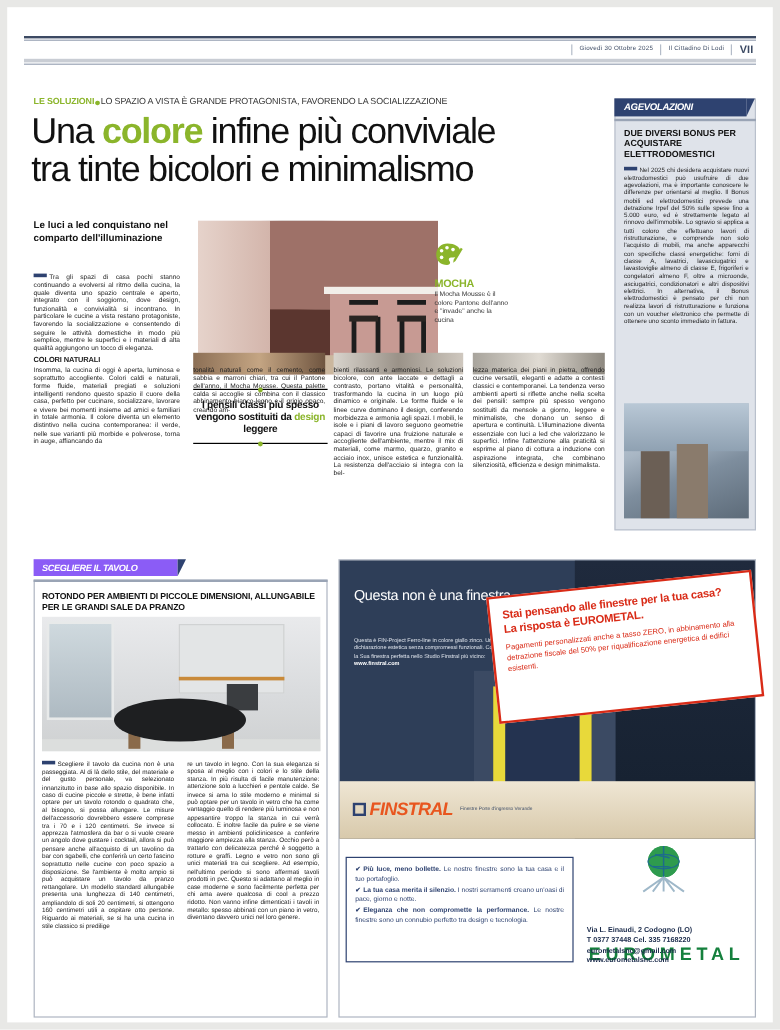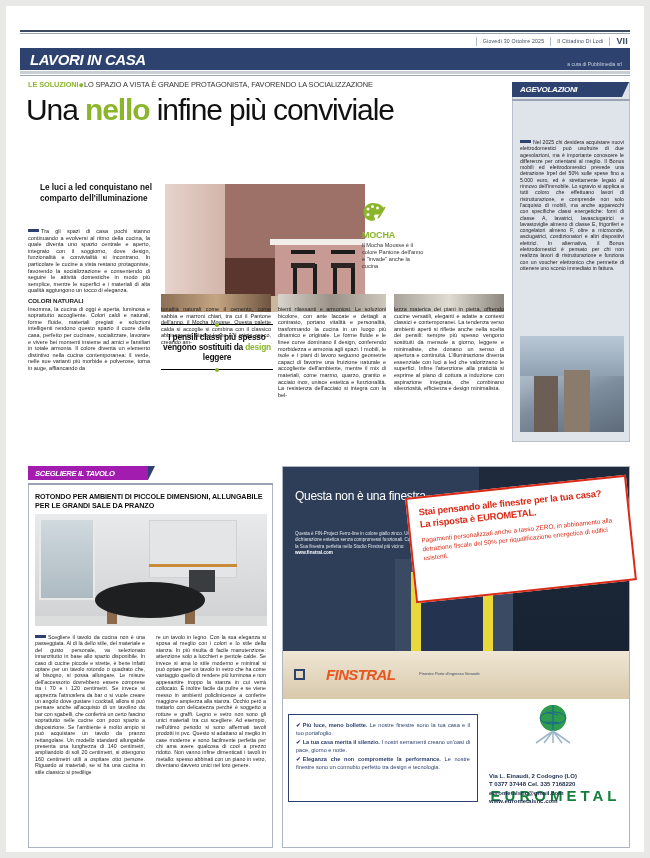--- a/index.html
+++ b/index.html
@@ -49,21 +49,21 @@
 
   .headline {
     position: absolute; left: 20px; top: 88px; width: 478px;
     font-size: 30px; line-height: 32px; font-weight: normal;
     letter-spacing: -1.1px; color: #111;
   }
   .headline b { color: #8bb52b; font-weight: bold; }
 
   .standfirst {
     position: absolute; left: 22px; top: 176px; width: 120px;
-    font-size: 8.2px; line-height: 11px; font-weight: bold; color: #111; margin-left: 12px;
+    font-size: 8.2px; line-height: 11px; font-weight: bold; color: #111;
   }
 
   .col { position: absolute; font-size: 5.5px; line-height: 6.6px; color: #222; text-align: justify; }
   .col p { margin-bottom: 3px; }
   .col .sub { font-weight: bold; font-size: 6.2px; margin: 4px 0 1px; letter-spacing: -.1px; }
   .sq { display: inline-block; width: 11px; height: 3.4px; background: #2e4270; margin-right: 2px; vertical-align: 1px; }
 
   .col-a { left: 22px; top: 222px; width: 122px; }
   .col-b { left: 155px; top: 300px; width: 110px; }
   .col-c { left: 272px; top: 300px; width: 108px; }
@@ -139,21 +139,21 @@
     background: linear-gradient(160deg,#cfd8e2 0%,#a8b6c4 35%,#7e8e9e 60%,#5d6b79 100%);
     overflow:hidden;
   }
   .sp-p1 { position:absolute; left:14px; bottom:0; width:24px; height:56px; background:#6b5f55; }
   .sp-p2 { position:absolute; left:44px; bottom:0; width:26px; height:62px; background:#8a7b6c; }
   .sp-sky { position:absolute; left:0; top:0; width:104px; height:40px; background:linear-gradient(180deg,#b9c8d6,#8fa1b2); }
 
   
   .sec2-tab {
     position: absolute; left: 22px; top: 460px; width: 120px; height: 14px;
-    background: #a21caf; color: #fff; font-size: 7.6px; font-weight: bold;
+    background: #8b5cf6; color: #fff; font-size: 7.6px; font-weight: bold;
     font-style: italic; letter-spacing: -.3px; display:flex; align-items:center; padding-left: 7px;
   }
   .sec2-tab::after {
     content:""; position:absolute; right:-7px; top:0;
     border-top: 14px solid #2e4270; border-right: 7px solid transparent;
   }
   .sec2-box {
     position: absolute; left: 22px; top: 477px; width: 245px; height: 365px;
     border: 1px solid #aeb5c1; background:#fff;
   }
@@ -201,21 +201,21 @@
     border: 10px solid #e8d93a; background: #243350;
   }
   .fin-wall { position:absolute; left:112px; top:92px; width:118px; height:135px; background:#3b4a63; }
   .fin-right { position:absolute; right:0; top:0; width:150px; height:232px; background:linear-gradient(180deg,#1f2a3d,#15202f); }
   .fin-logo-band {
     position: absolute; left: 277px; top: 645px; width: 346px; height: 48px;
     background: linear-gradient(180deg,#efe6d4,#d8c9ab);
   }
   .fin-logo {
     position: absolute; left: 288px; top: 660px;
-    display: flex; align-items: center; gap: 21px;
+    display: flex; align-items: center; gap: 3px;
   }
   .fin-sq { width: 11px; height: 11px; border: 2.5px solid #2e4270; }
   .fin-name { color:#e8561f; font-size: 15px; font-weight: bold; font-style: italic; letter-spacing: -.6px; }
   .fin-sub { color:#3a4a66; font-size: 4px; line-height: 4.6px; margin-left: 3px; }
 
   .euro-red {
     position: absolute; left: 404px; top: 480px; width: 222px; height: 106px;
     background: #fff; border: 2px solid #d92b17;
     transform: rotate(-6deg); transform-origin: center;
     padding: 8px 10px;
@@ -250,34 +250,31 @@
 <div class="page">
 
   <div class="masthead">
     <div class="mast-rule"></div>
     <div class="mast-rule2"></div>
     <div class="mast-meta">
       <span>Giovedì 30 Ottobre 2025</span>
       <span>Il Cittadino Di Lodi</span>
       <span class="pagenum">VII</span>
     </div>
-    <div class="mast-bar">
-      <div class="mast-title">LAVORI IN CASA</div>
-      <div class="mast-credit">a cura di Pubblimedia srl</div>
-    </div>
     <div class="mast-underline"></div>
     <div class="mast-underline2"></div>
   </div>
 
   <div class="kicker">
     <b>LE SOLUZIONI</b><span class="dot">●</span><span>LO SPAZIO A VISTA È GRANDE PROTAGONISTA, FAVORENDO LA SOCIALIZZAZIONE</span>
   </div>
 
   <div class="headline">
-    <span>Una </span><b>nello</b><span> infine più conviviale</span><br>
+    <span>Una </span><b>colore</b><span> infine più conviviale</span><br>
+    <span>tra tinte bicolori e minimalismo</span>
   </div>
 
   <div class="standfirst">Le luci a led conquistano nel comparto dell'illuminazione</div>
 
   <div class="col col-a">
     <p><span class="sq"></span><span>Tra gli spazi di casa pochi stanno continuando a evolversi al ritmo della cucina, la quale diventa uno spazio centrale e aperto, integrato con il soggiorno, dove design, funzionalità e convivialità si incontrano. In particolare le cucine a vista restano protagoniste, favorendo la socializzazione e consentendo di seguire le attività domestiche in modo più semplice, mentre le superfici e i materiali di alta qualità aggiungono un tocco di eleganza.</span></p>
     <div class="sub">COLORI NATURALI</div>
     <p>Insomma, la cucina di oggi è aperta, luminosa e soprattutto accogliente. Colori caldi e naturali, forme fluide, materiali pregiati e soluzioni intelligenti rendono questo spazio il cuore della casa, perfetto per cucinare, socializzare, lavorare e vivere bei momenti insieme ad amici e familiari in totale armonia. Il colore diventa un elemento distintivo nella cucina contemporanea: il verde, nelle sue varianti più morbide e polverose, torna in auge, affiancando da</p>
   </div>
 
@@ -329,20 +326,21 @@
     <p>bienti rilassanti e armoniosi. Le soluzioni bicolore, con ante laccate e dettagli a contrasto, portano vitalità e personalità, trasformando la cucina in un luogo più dinamico e originale. Le forme fluide e le linee curve dominano il design, conferendo morbidezza e armonia agli spazi. I mobili, le isole e i piani di lavoro seguono geometrie capaci di favorire una fruizione naturale e accogliente dell'ambiente, mentre il mix di materiali, come marmo, quarzo, granito e acciaio inox, unisce estetica e funzionalità. La resistenza dell'acciaio si integra con la bel-</p>
   </div>
 
   <div class="col col-d">
     <p>lezza materica dei piani in pietra, offrendo cucine versatili, eleganti e adatte a contesti classici e contemporanei. La tendenza verso ambienti aperti si riflette anche nella scelta dei pensili: sempre più spesso vengono sostituiti da mensole a giorno, leggere e minimaliste, che donano un senso di apertura e continuità. L'illuminazione diventa essenziale con luci a led che valorizzano le superfici. Infine l'attenzione alla praticità si esprime al piano di cottura a induzione con aspirazione integrata, che combinano silenziosità, efficienza e design minimalista.</p>
   </div>
 
   <div class="side"></div>
   <div class="side-tab">AGEVOLAZIONI</div>
   <div class="side-rule"></div>
+  <div class="side-head">DUE DIVERSI BONUS PER ACQUISTARE ELETTRODOMESTICI</div>
   <div class="side-body">
     <span class="sq"></span><span>Nel 2025 chi desidera acquistare nuovi elettrodomestici può usufruire di due agevolazioni, ma è importante conoscere le differenze per orientarsi al meglio. Il Bonus mobili ed elettrodomestici prevede una detrazione Irpef del 50% sulle spese fino a 5.000 euro, ed è strettamente legato al rinnovo dell'immobile. Lo sgravio si applica a tutti coloro che effettuano lavori di ristrutturazione, e comprende non solo l'acquisto di mobili, ma anche apparecchi con specifiche classi energetiche: forni di classe A, lavatrici, lavasciugatrici e lavastoviglie almeno di classe E, frigoriferi e congelatori almeno F, oltre a microonde, asciugatrici, condizionatori e altri dispositivi elettrici. In alternativa, il Bonus elettrodomestici è pensato per chi non realizza lavori di ristrutturazione e funziona con un voucher elettronico che permette di ottenere uno sconto immediato in fattura.</span>
   </div>
   <div class="side-photo">
     <div class="sp-sky"></div>
     <div class="sp-p1"></div>
     <div class="sp-p2"></div>
   </div>
 
   <div class="sec2-box"></div>

